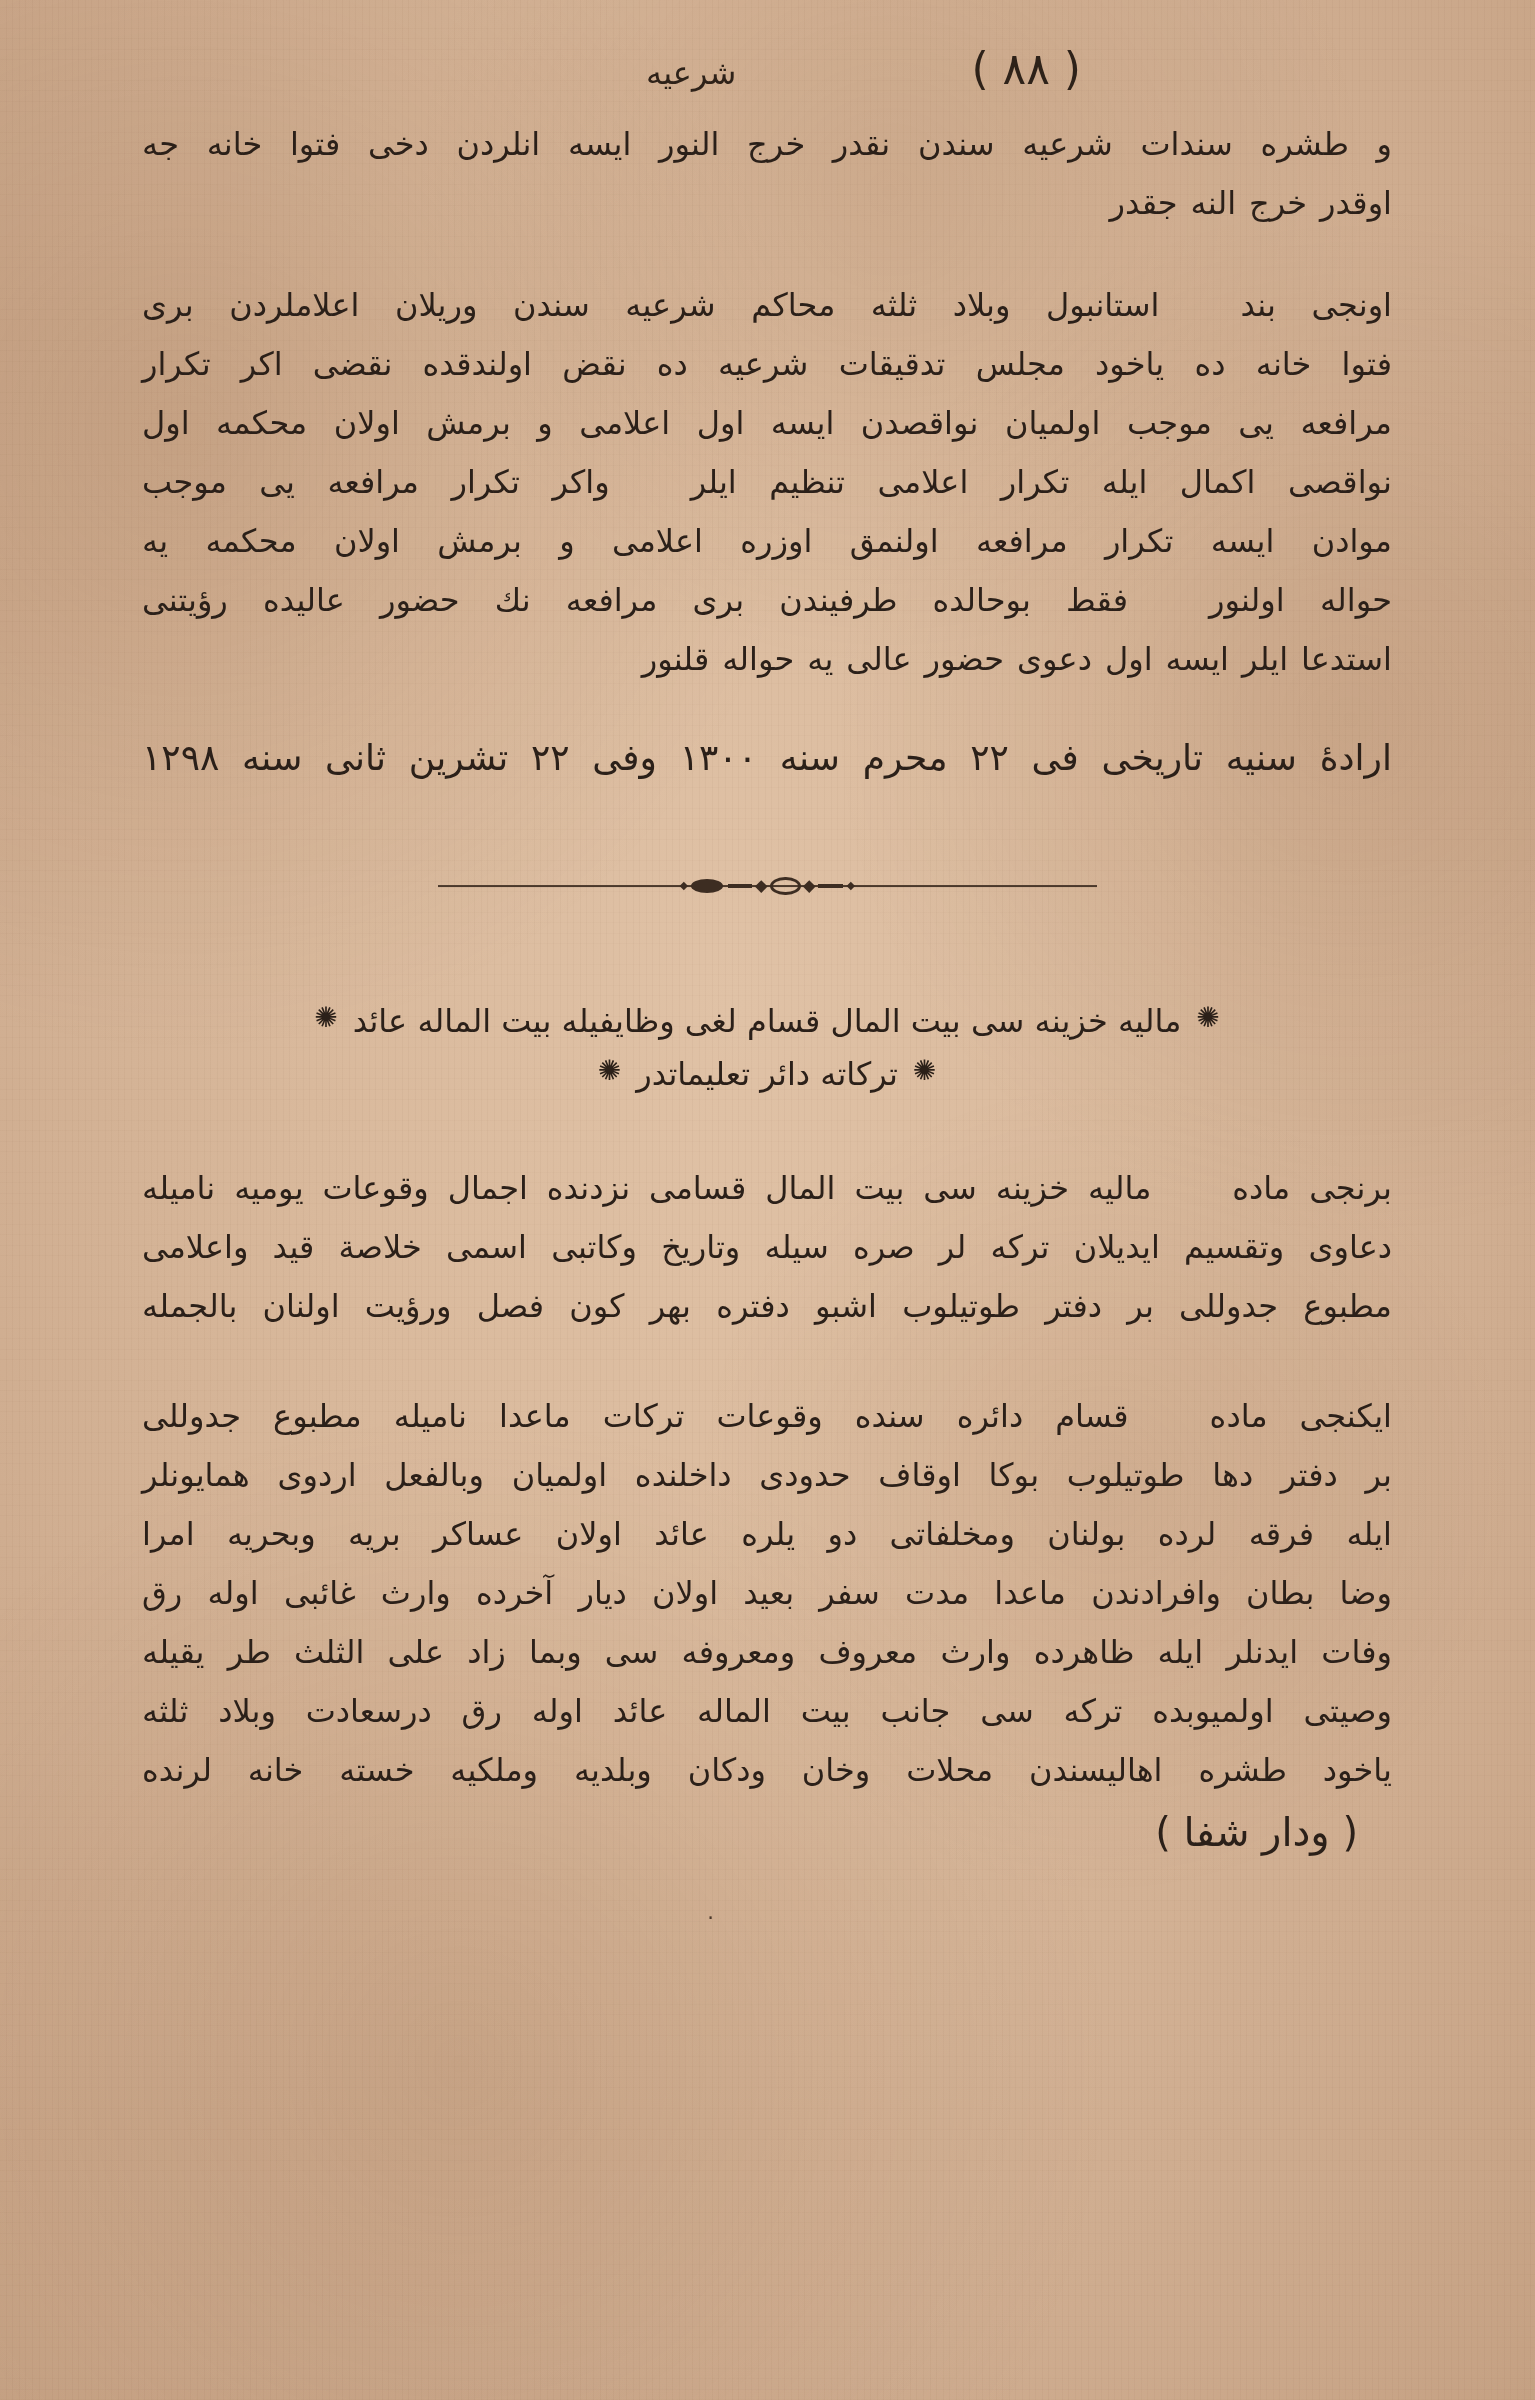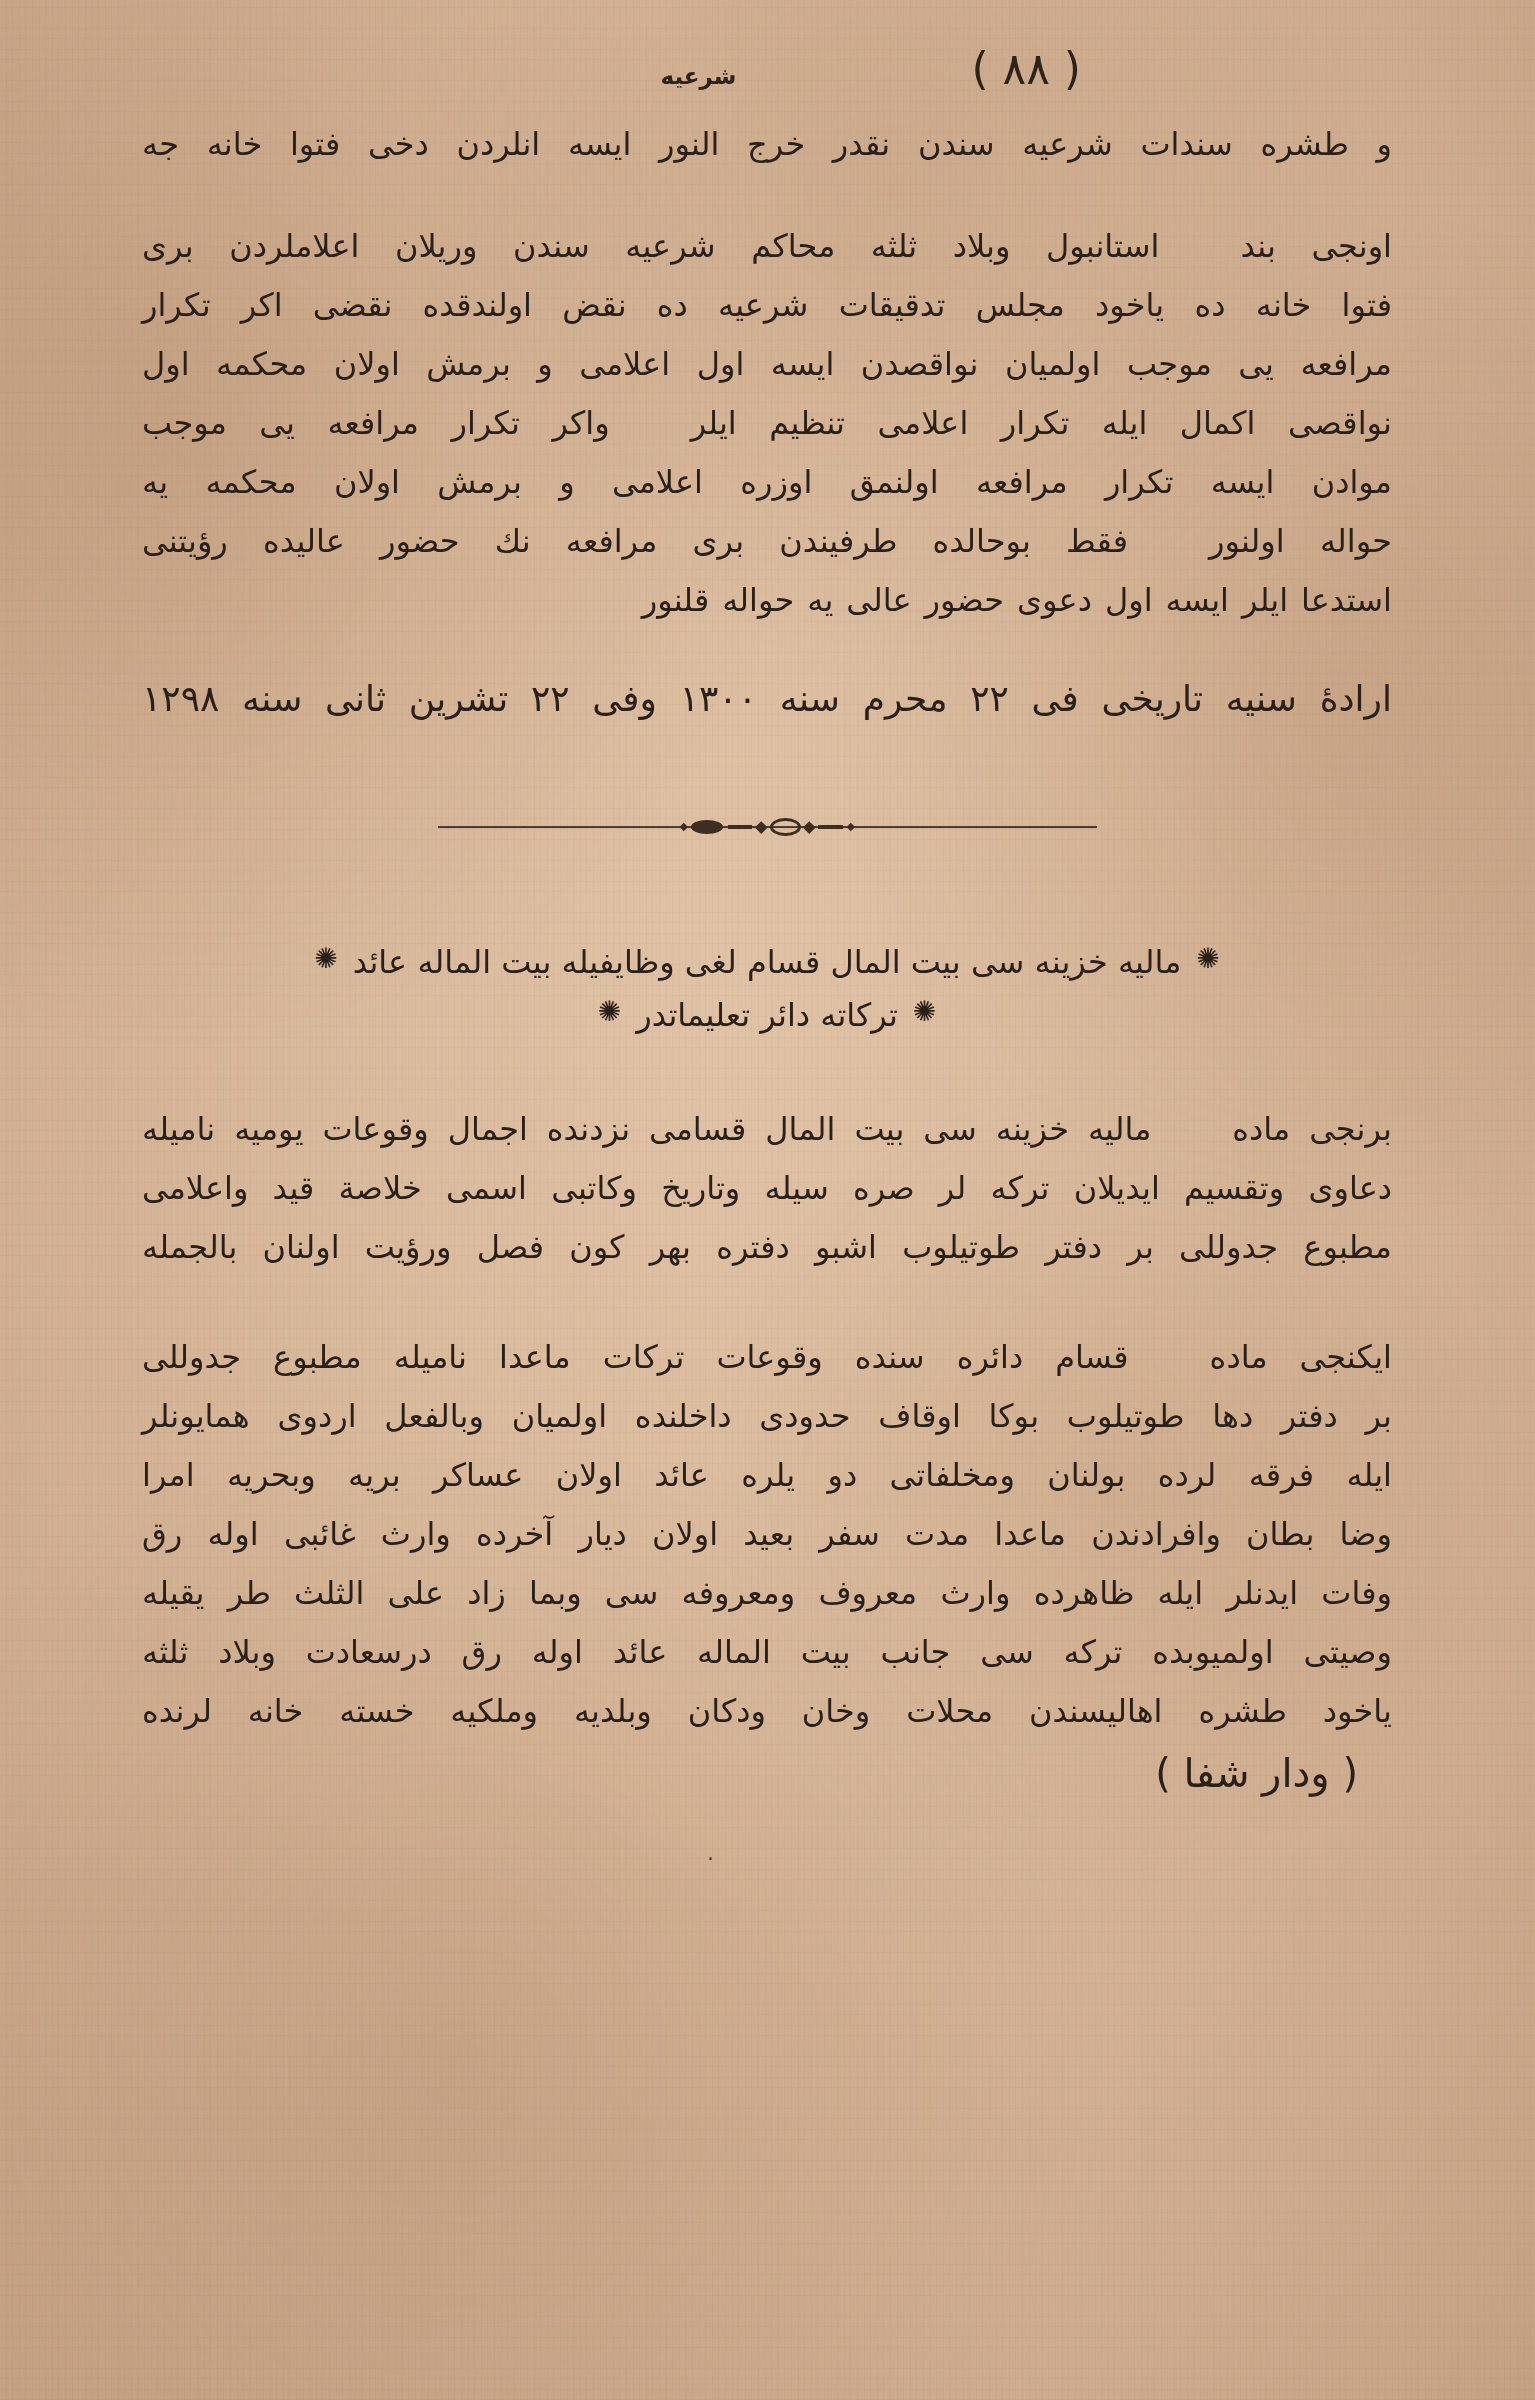--- a/index.html
+++ b/index.html
@@ -74,24 +74,23 @@
     gap: 235px;
     height: 55px;
   }
   .runhead-page {
     font-size: 44px;
     letter-spacing: 1.9px;
     color: #2e2219;
     white-space: nowrap;
   }
   .runhead-title {
-    font-size: 23px;
+    font-size: 32px;
     color: #2e2219;
     white-space: nowrap;
-    font-weight: bold;
   }
 
   
   .para {
     font-size: 32px;
     line-height: 59px;
     text-align: justify;
     text-align-last: right;
     color: #2b2019;
     margin: 0;
@@ -209,20 +208,21 @@
 
 <div id="page">
   <div class="content">
 
     <div class="runhead">
       <span class="runhead-page">( ٨٨ )</span>
       <span class="runhead-title">شرعیه</span>
     </div>
 
     <p class="para p1 block-justify">و طشره سندات شرعیه سندن نقدر خرج النور ایسه انلردن دخی فتوا خانه جه</p>
+    <p class="para p1-l2">اوقدر خرج النه جقدر</p>
 
     <div class="p2">
       <p class="para block-justify">
         <span>اونجی بند</span><span class="lead-gap"></span><span>استانبول وبلاد ثلثه محاکم شرعیه سندن وریلان اعلاملردن بری</span>
       </p>
       <p class="para block-justify">فتوا خانه ده یاخود مجلس تدقیقات شرعیه ده نقض اولندقده نقضی اکر تکرار</p>
       <p class="para block-justify">مرافعه یی موجب اولمیان نواقصدن ایسه اول اعلامی و برمش اولان محکمه اول</p>
       <p class="para block-justify">
         <span>نواقصی اکمال ایله تکرار اعلامی تنظیم ایلر</span><span class="lead-gap"></span><span>واکر تکرار مرافعه یی موجب</span>
       </p>

